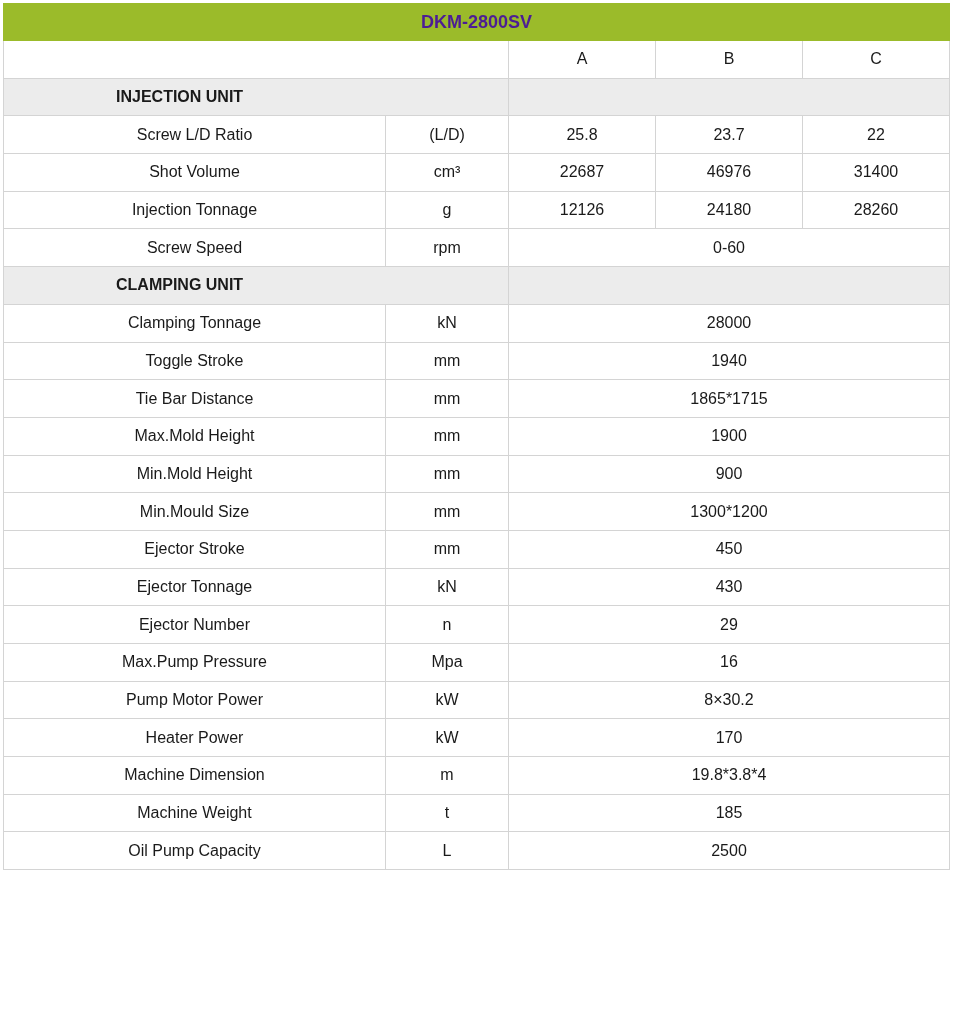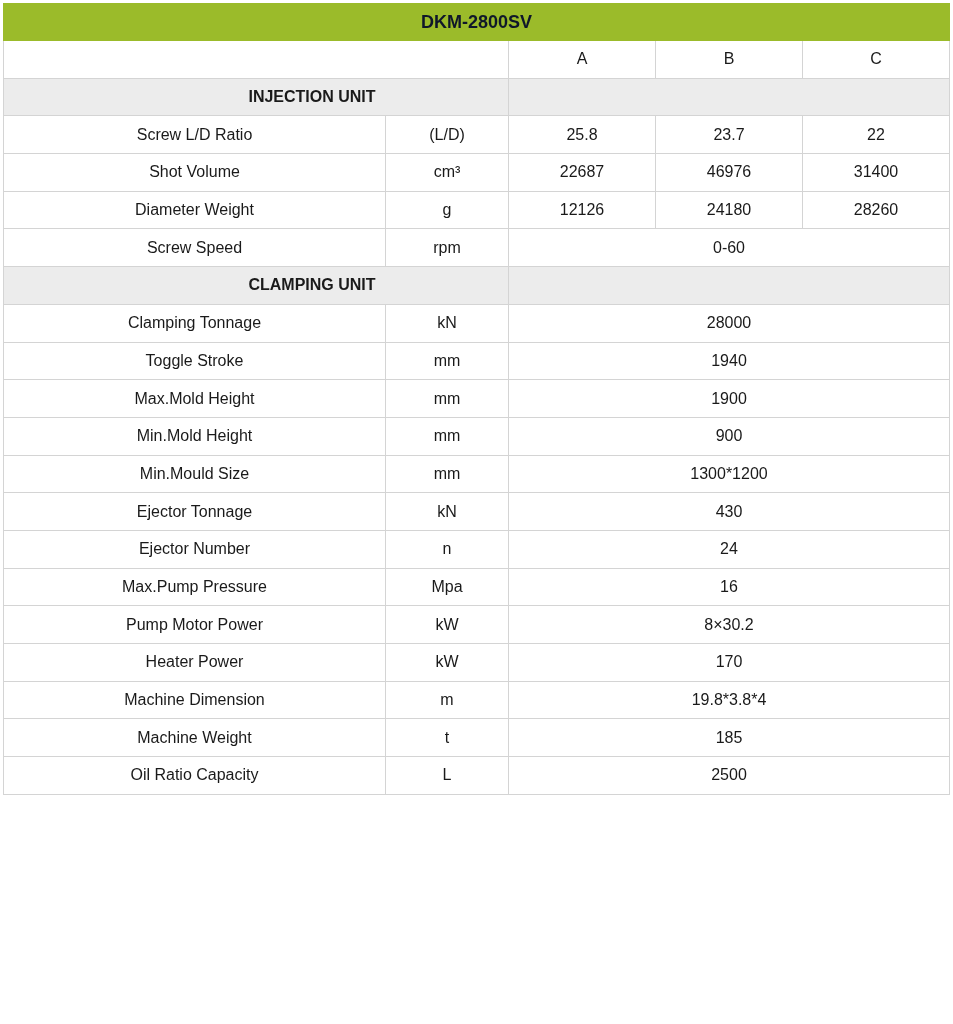--- a/index.html
+++ b/index.html
@@ -7,25 +7,25 @@
          font-family: "Liberation Sans", sans-serif; color: #1a1a1a; }
   #spec-table {
     position: absolute; left: 3px; top: 3px; width: 946px;
     border-collapse: collapse; table-layout: fixed;
   }
   #spec-table td {
     border: 1px solid #d4d4d4; text-align: center; vertical-align: middle;
     font-size: 16px; height: 36.7px; padding: 0;
   }
   #spec-table tr.title-row td {
-    background: #9bbb2a; color: #0f172a; font-weight: bold; font-size: 18px;
+    background: #9bbb2a; color: #4c1d95; font-weight: bold; font-size: 18px;
     height: 36px; border-color: #9bbb2a;
   }
   #spec-table tr.section-row td { background: #ececec; font-weight: bold; }
-  #spec-table tr.section-row td.section-label { text-align: center; padding-left: 112px; }
+  #spec-table tr.section-row td.section-label { text-align: left; padding-left: 112px; }
   #spec-table tr.section-row td.section-label.short { padding-left: 147px; }
 </style>
 </head>
 <body>
 
 <table id="spec-table">
   <colgroup>
     <col style="width:382px">
       <col style="width:123px">
       <col style="width:147px">
@@ -54,21 +54,21 @@
         <td>22</td>
       </tr>
       <tr>
         <td>Shot Volume</td>
         <td>cm³</td>
         <td>22687</td>
         <td>46976</td>
         <td>31400</td>
       </tr>
       <tr>
-        <td>Diameter Weight</td>
+        <td>Injection Tonnage</td>
         <td>g</td>
         <td>12126</td>
         <td>24180</td>
         <td>28260</td>
       </tr>
       <tr>
         <td>Screw Speed</td>
         <td>rpm</td>
         <td colspan="3">0-60</td>
       </tr>
@@ -80,43 +80,53 @@
         <td>Clamping Tonnage</td>
         <td>kN</td>
         <td colspan="3">28000</td>
       </tr>
       <tr>
         <td>Toggle Stroke</td>
         <td>mm</td>
         <td colspan="3">1940</td>
       </tr>
       <tr>
+        <td>Tie Bar Distance</td>
+        <td>mm</td>
+        <td colspan="3">1865*1715</td>
+      </tr>
+      <tr>
         <td>Max.Mold Height</td>
         <td>mm</td>
         <td colspan="3">1900</td>
       </tr>
       <tr>
         <td>Min.Mold Height</td>
         <td>mm</td>
         <td colspan="3">900</td>
       </tr>
       <tr>
         <td>Min.Mould Size</td>
         <td>mm</td>
         <td colspan="3">1300*1200</td>
       </tr>
       <tr>
+        <td>Ejector Stroke</td>
+        <td>mm</td>
+        <td colspan="3">450</td>
+      </tr>
+      <tr>
         <td>Ejector Tonnage</td>
         <td>kN</td>
         <td colspan="3">430</td>
       </tr>
       <tr>
         <td>Ejector Number</td>
         <td>n</td>
-        <td colspan="3">24</td>
+        <td colspan="3">29</td>
       </tr>
       <tr>
         <td>Max.Pump Pressure</td>
         <td>Mpa</td>
         <td colspan="3">16</td>
       </tr>
       <tr>
         <td>Pump Motor Power</td>
         <td>kW</td>
         <td colspan="3">8×30.2</td>
@@ -130,18 +140,18 @@
         <td>Machine Dimension</td>
         <td>m</td>
         <td colspan="3">19.8*3.8*4</td>
       </tr>
       <tr>
         <td>Machine Weight</td>
         <td>t</td>
         <td colspan="3">185</td>
       </tr>
       <tr>
-        <td>Oil Ratio Capacity</td>
+        <td>Oil Pump Capacity</td>
         <td>L</td>
         <td colspan="3">2500</td>
       </tr>
     </tbody>
 </table>
 
 </body></html>

